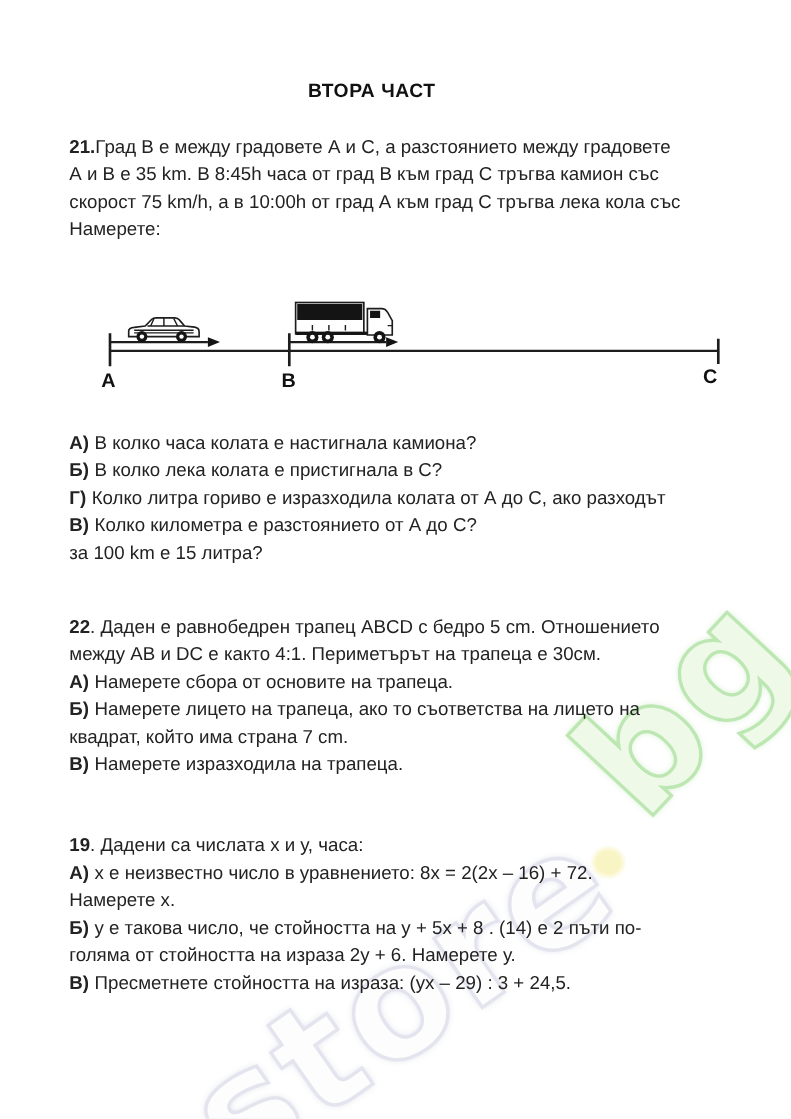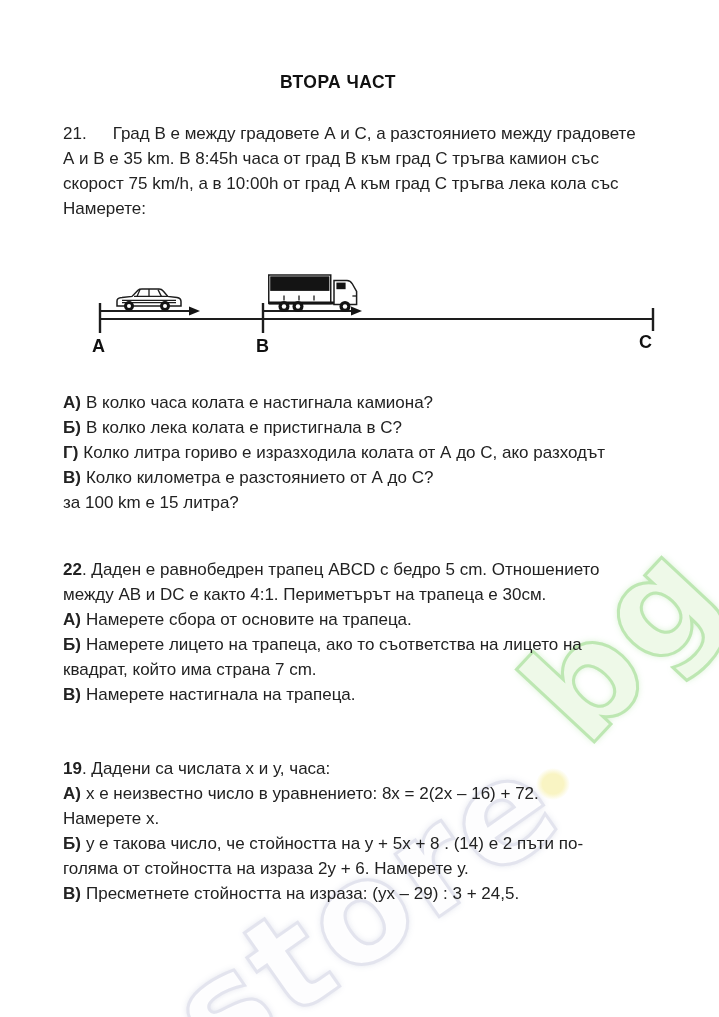--- a/index.html
+++ b/index.html
@@ -21,21 +21,21 @@
   .wm-dot{position:absolute;left:536px;top:768px;width:34px;height:32px;z-index:1;
       border-radius:50%;
       background:radial-gradient(closest-side,#f9f4c3 0%,#f9f4c3 62%,rgba(249,244,195,0) 100%);}
 
   
   .title{position:absolute;top:72px;left:0;width:676px;margin:0;z-index:2;
       text-align:center;font-size:17.5px;font-weight:bold;letter-spacing:0.5px;color:#111;}
   .para{position:absolute;left:63px;width:610px;z-index:2;
       font-size:17px;line-height:25px;}
   .line{white-space:nowrap;}
-  .num{font-weight:normal;margin-right:26px;}
+  .num{font-weight:bold;margin-right:0;}
   .qlab{font-weight:bold;margin-right:5px;}
 
   
   .diagram{position:absolute;left:85px;top:253px;width:580px;height:112px;z-index:2;}
   .diagram svg{display:block;}
   .dln{stroke:#1d1d1d;stroke-width:2;fill:none;}
   .dtick{stroke:#1d1d1d;stroke-width:2.4;fill:none;}
   .dthin{stroke:#1d1d1d;stroke-width:1.3;fill:none;}
   .dfillw{fill:#ffffff;stroke:#1d1d1d;stroke-width:1.5;}
   .dblack{fill:#141414;stroke:none;}
@@ -120,21 +120,21 @@
     <div class="line"><b class="qlab">В)</b><span>Колко километра е разстоянието от А до С?</span></div>
     <div class="line">за 100 km е 15 литра?</div>
   </div>
 
   <div class="para" style="top:557px">
     <div class="line"><b>22</b><span>. Даден е равнобедрен трапец ABCD с бедро 5 cm. Отношението</span></div>
     <div class="line">между АВ и DC е както 4:1. Периметърът на трапеца е 30см.</div>
     <div class="line"><b class="qlab">А)</b><span>Намерете сбора от основите на трапеца.</span></div>
     <div class="line"><b class="qlab">Б)</b><span>Намерете лицето на трапеца, ако то съответства на лицето на</span></div>
     <div class="line">квадрат, който има страна 7 cm.</div>
-    <div class="line"><b class="qlab">В)</b><span>Намерете настигнала на трапеца.</span></div>
+    <div class="line"><b class="qlab">В)</b><span>Намерете изразходила на трапеца.</span></div>
   </div>
 
   <div class="para" style="top:756px">
     <div class="line"><b>19</b><span>. Дадени са числата х и у, часа:</span></div>
     <div class="line"><b class="qlab">А)</b><span>х е неизвестно число в уравнението: 8х = 2(2х – 16) + </span><span>72</span><span>.</span></div>
     <div class="line">Намерете х.</div>
     <div class="line"><b class="qlab">Б)</b><span>у е такова число, че стойността на у + 5х + 8 . (14) е 2 пъти по-</span></div>
     <div class="line">голяма от стойността на израза 2у + 6. Намерете у.</div>
     <div class="line"><b class="qlab">В)</b><span>Пресметнете стойността на израза: (ух – 29) : 3 + 24,5.</span></div>
   </div>

